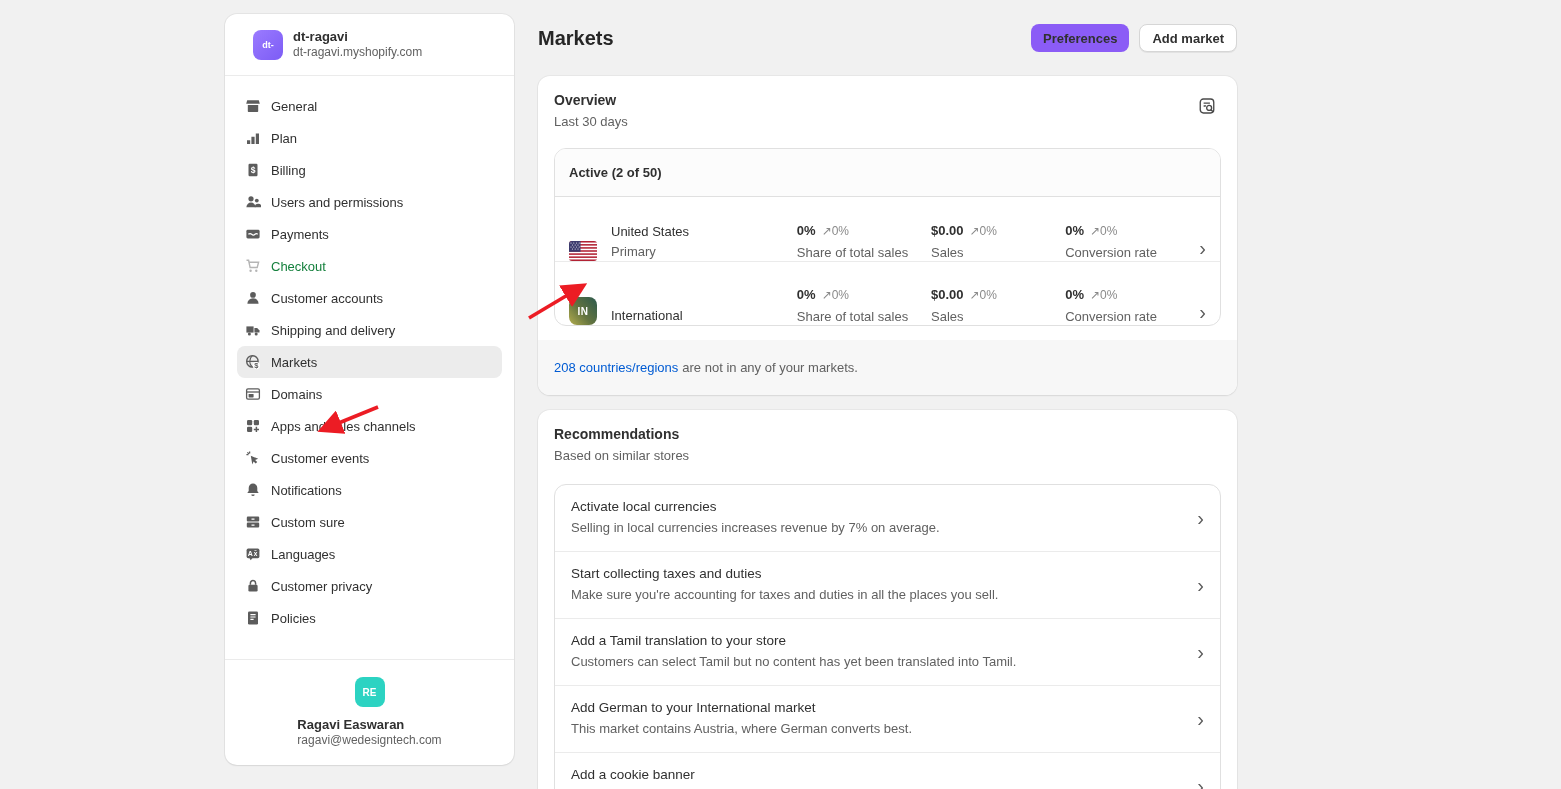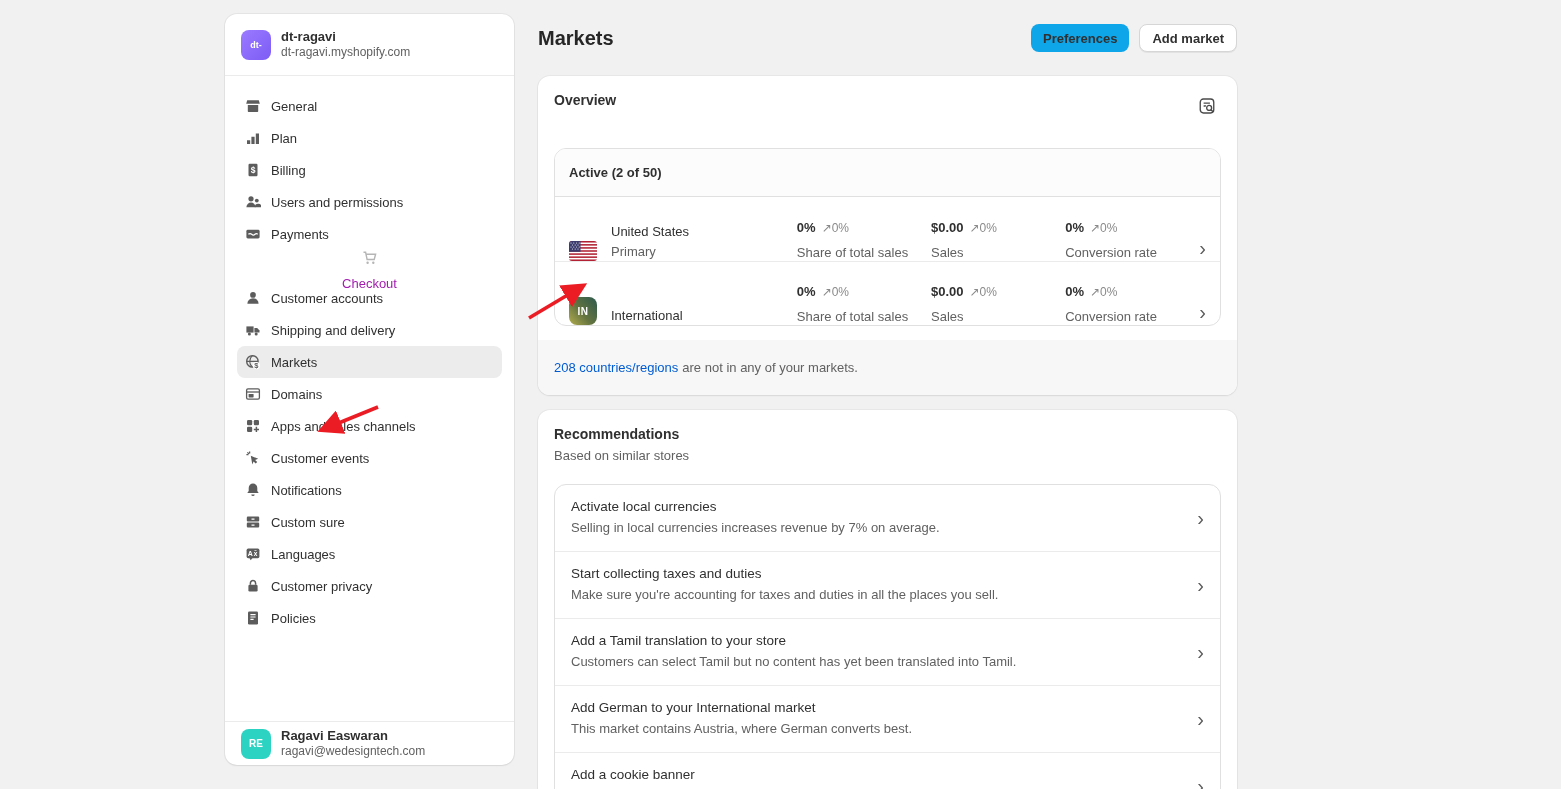--- a/index.html
+++ b/index.html
@@ -12,47 +12,48 @@
   #stage { position:relative; width:1561px; height:789px; overflow:hidden; }
 
   
   .sidebar {
     position:absolute; left:225px; top:14px; width:289px; height:751px;
     background:#fff; border-radius:12px;
     box-shadow:0 0 0 1px rgba(0,0,0,.05), 0 1px 2px rgba(0,0,0,.06);
   }
   .store-header {
     display:flex; align-items:center; gap:10px;
-    padding:16px; border-bottom:1px solid #ebebeb; height:62px;
+    padding:28px; border-bottom:1px solid #ebebeb; height:62px;
   }
   .store-avatar {
     width:30px; height:30px; border-radius:8px; flex:0 0 auto;
     background:linear-gradient(135deg,#9b7bff,#7c5cf5);
     color:#fff; font-size:9px; font-weight:700;
     display:flex; align-items:center; justify-content:center;
   }
   .store-name { font-size:13px; font-weight:700; line-height:16px; }
   .store-domain { font-size:12px; color:#616161; line-height:15px; }
   .nav { padding:14px 12px 8px; }
   .nav-item {
     display:flex; align-items:center; gap:10px;
     height:32px; padding:0 8px; border-radius:8px;
     font-size:13px; font-weight:500; color:#303030; cursor:pointer;
   }
   .nav-item.selected { background:#ececec; }
-  .nav-item.disabled { color:#a21caf;flex-direction:column; }
+  .nav-item.disabled { color:#15803d; }
   .nav-ic { width:16px; height:16px; flex:0 0 auto; display:flex; align-items:center; justify-content:center; }
   .nav-ic svg { width:16px; height:16px; }
   .ic-fill { fill:#5c5c5c; }
   .ic-stroke { stroke:#5c5c5c; fill:none; }
   .user-footer {
     position:absolute; left:0; bottom:0; width:100%;
-    border-top:1px solid #ebebeb; padding:6px 16px;
+    border-top:1px solid #ebebeb; padding:17px 16px;
     display:flex; align-items:center; gap:10px;
     border-radius:0 0 12px 12px;
+    flex-direction:column;
   }
   .user-avatar {
     width:30px; height:30px; border-radius:8px; flex:0 0 auto;
     background:#2cd3c2; color:#fff; font-size:10px; font-weight:700;
     display:flex; align-items:center; justify-content:center;
   }
   .user-name { font-size:13px; font-weight:700; line-height:16px; }
   .user-email { font-size:12px; color:#616161; line-height:15px; }
 
   
@@ -61,21 +62,21 @@
     display:flex; align-items:center; justify-content:space-between;
   }
   .page-title { font-size:20px; font-weight:700; color:#262626; }
   .header-actions { display:flex; gap:10px; }
   .btn {
     height:28px; padding:0 12px; border-radius:8px;
     font-family:"Liberation Sans", sans-serif;
     font-size:13px; font-weight:600; color:#303030;
     display:flex; align-items:center; cursor:pointer; border:none;
   }
-  .btn-secondary { background:#0ea5e9; }
+  .btn-secondary { background:#8b5cf6; }
   .btn-default {
     background:#fff; border:1px solid #d6d6d6;
     box-shadow:0 1px 0 rgba(0,0,0,.06);
   }
 
   .card {
     position:absolute; left:538px; width:699px; background:#fff; border-radius:12px;
     box-shadow:0 0 0 1px rgba(0,0,0,.04), 0 1px 2px rgba(0,0,0,.07);
   }
   .card-pad { padding:16px; }
@@ -108,21 +109,21 @@
   .intl-badge {
     width:28px; height:28px; border-radius:8px; flex:0 0 auto;
     background:linear-gradient(50deg,#b3ad4e 0%, #64743f 45%, #2c594d 100%);
     color:#fff; font-size:10px; font-weight:700; letter-spacing:.5px;
     display:flex; align-items:center; justify-content:center;
   }
   .market-name-block { margin-left:14px; width:187px; }
   .market-name { font-size:13px; font-weight:500; color:#303030; line-height:18px; }
   .market-sub { font-size:13px; color:#616161; line-height:18px; margin-top:2px; }
   .metric { width:135px; }
-  .metric-line1 { font-size:13px; font-weight:600; color:#303030; line-height:25px; }
+  .metric-line1 { font-size:13px; font-weight:600; color:#303030; line-height:20px; }
   .metric-delta { font-size:12px; font-weight:400; color:#8a8a8a; margin-left:6px; }
   .metric-label { font-size:13px; color:#616161; line-height:17px; margin-top:3px; }
   .row-chevron { margin-left:auto; font-size:20px; color:#5c5c5c; line-height:1; padding-bottom:3px; }
   .overview-footer {
     position:absolute; left:0; bottom:0; width:100%; height:55px;
     background:#f7f7f7; display:flex; align-items:center; padding:0 16px;
     font-size:13px; color:#616161;
   }
   .footer-link { color:#005bd3; text-decoration:none; cursor:pointer; margin-right:4px; }
 
@@ -339,20 +340,21 @@
     <div class="page-title">Markets</div>
     <div class="header-actions">
       <button class="btn btn-secondary">Preferences</button>
       <button class="btn btn-default">Add market</button>
     </div>
   </div>
 
   <section class="card" id="overview-card">
     <div class="card-pad">
       <div class="card-title">Overview</div>
+      <div class="card-subtitle">Last 30 days</div>
     </div>
     <div class="icon-btn">
       <svg width="18" height="18" viewBox="0 0 16 16" fill="none" stroke="#4a4a4a" stroke-width="1.2">
         <rect x="2" y="1.8" width="12" height="12.4" rx="2.8"></rect>
         <path d="M5 5.4h5.6M5 8h2.4"></path>
         <circle cx="9.9" cy="9.7" r="3.2" fill="#fff" stroke="none"></circle>
         <circle cx="9.9" cy="9.7" r="2.2"></circle>
         <path d="M11.5 11.3l1.9 1.9"></path>
       </svg>
     </div>

